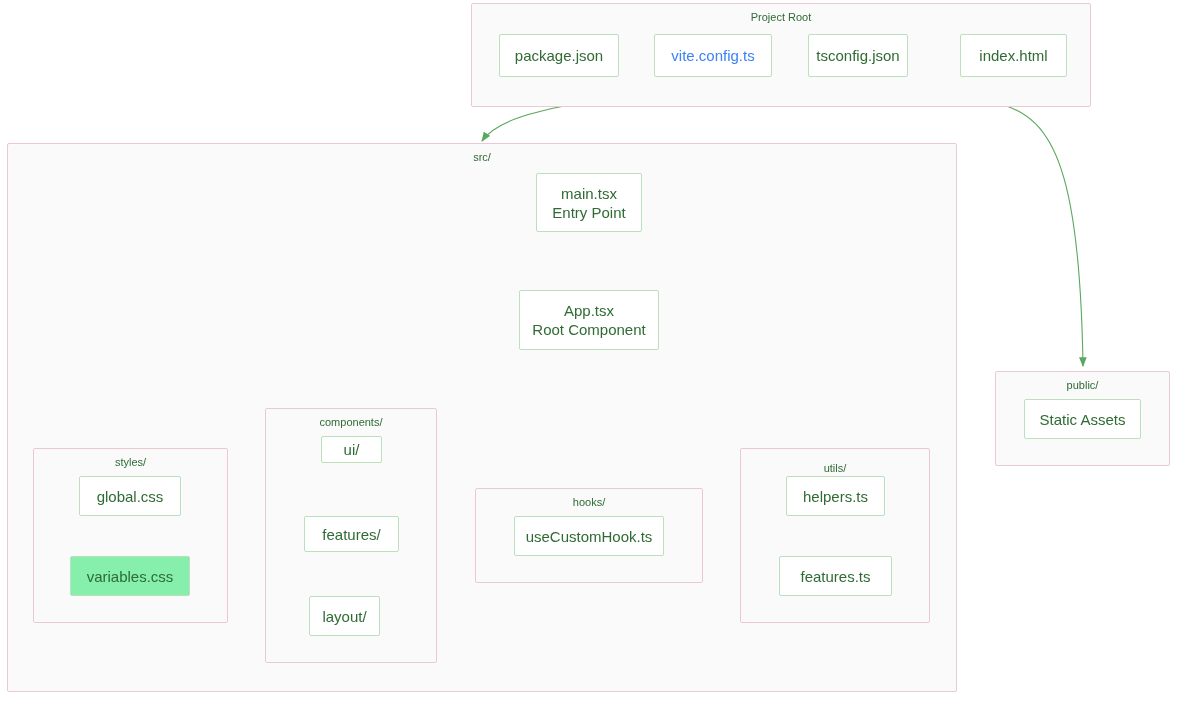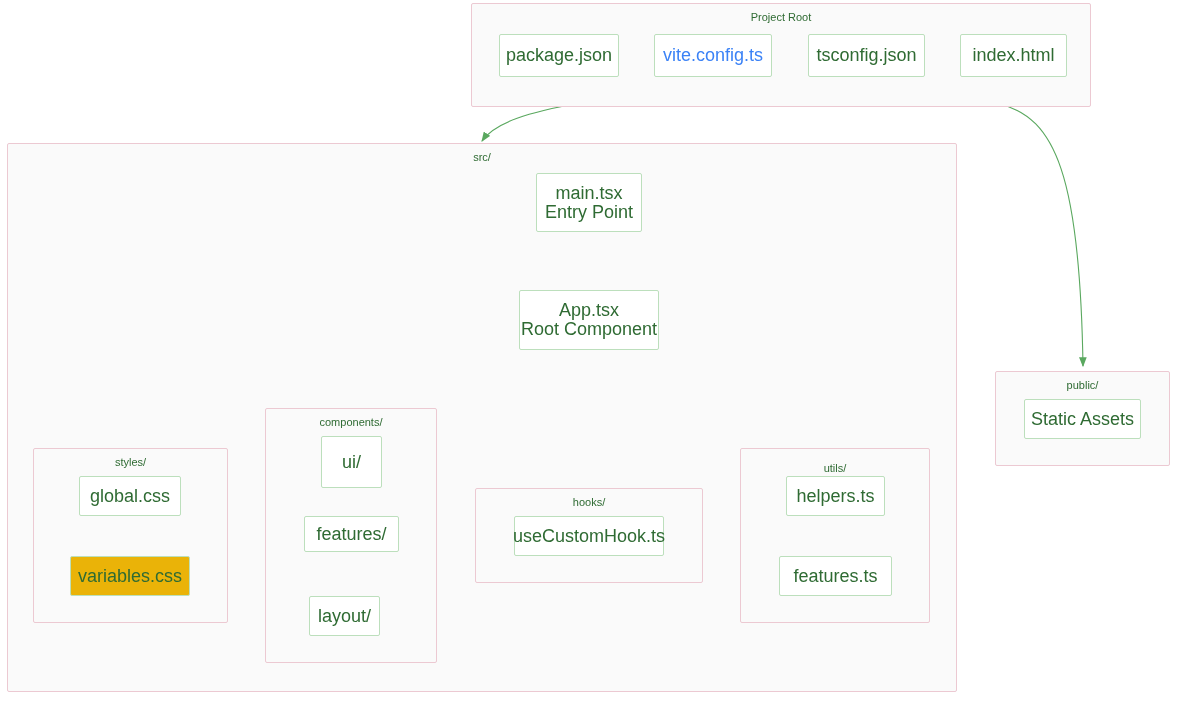--- a/index.html
+++ b/index.html
@@ -49,21 +49,21 @@
     position: absolute;
     background: #ffffff;
     border: 1px solid #bcdfbc;
     border-radius: 2px;
     box-sizing: border-box;
     display: flex;
     flex-direction: column;
     align-items: center;
     justify-content: center;
     color: #2f6b33;
-    font-size: 18px;
+    font-size: 15px;
     line-height: 19px;
     text-align: center;
     white-space: nowrap;
   }
   .node .l2 { display: block; }
 </style>
 </head>
 <body>
 
 <div id="canvas">
@@ -107,41 +107,41 @@
         <div class="cluster-label" style="color: rgb(47, 107, 51);">public/</div>
       </div>
     </div>
   <div id="node-layer">
       <div class="node" style="left: 499px; top: 34px; width: 120px; height: 43px; background: rgb(255, 255, 255); border-color: rgb(188, 223, 188); color: rgb(47, 107, 51);">
         <span>package.json</span>
       </div>
       <div class="node" style="left: 654px; top: 34px; width: 118px; height: 43px; background: rgb(255, 255, 255); border-color: rgb(188, 223, 188); color: #3b82f6;">
         <span>vite.config.ts</span>
       </div>
-      <div class="node" style="left: 808px; top: 34px; width: 117px; height: 43px; background: rgb(255, 255, 255); border-color: rgb(188, 223, 188); color: rgb(47, 107, 51);">
+      <div class="node" style="left: 808px; top: 34px; width: 100px; height: 43px; background: rgb(255, 255, 255); border-color: rgb(188, 223, 188); color: rgb(47, 107, 51);">
         <span>tsconfig.json</span>
       </div>
       <div class="node" style="left: 960px; top: 34px; width: 107px; height: 43px; background: rgb(255, 255, 255); border-color: rgb(188, 223, 188); color: rgb(47, 107, 51);">
         <span>index.html</span>
       </div>
       <div class="node" style="left: 536px; top: 173px; width: 106px; height: 59px; background: rgb(255, 255, 255); border-color: rgb(188, 223, 188); color: rgb(47, 107, 51);">
         <span>main.tsx</span>
         <span class="l2">Entry Point</span>
       </div>
       <div class="node" style="left: 519px; top: 290px; width: 140px; height: 60px; background: rgb(255, 255, 255); border-color: rgb(188, 223, 188); color: rgb(47, 107, 51);">
         <span>App.tsx</span>
         <span class="l2">Root Component</span>
       </div>
       <div class="node" style="left: 79px; top: 476px; width: 102px; height: 40px; background: rgb(255, 255, 255); border-color: rgb(188, 223, 188); color: rgb(47, 107, 51);">
         <span>global.css</span>
       </div>
-      <div class="node" style="left: 70px; top: 556px; width: 120px; height: 40px; background: #eab308; border-color: rgb(188, 223, 188); color: rgb(47, 107, 51);">
+      <div class="node" style="left: 70px; top: 556px; width: 120px; height: 40px; background: #86efac; border-color: rgb(188, 223, 188); color: rgb(47, 107, 51);">
         <span>variables.css</span>
       </div>
-      <div class="node" style="left: 321px; top: 436px; width: 61px; height: 52px; background: rgb(255, 255, 255); border-color: rgb(188, 223, 188); color: rgb(47, 107, 51);">
+      <div class="node" style="left: 321px; top: 436px; width: 61px; height: 27px; background: rgb(255, 255, 255); border-color: rgb(188, 223, 188); color: rgb(47, 107, 51);">
         <span>ui/</span>
       </div>
       <div class="node" style="left: 304px; top: 516px; width: 95px; height: 36px; background: rgb(255, 255, 255); border-color: rgb(188, 223, 188); color: rgb(47, 107, 51);">
         <span>features/</span>
       </div>
       <div class="node" style="left: 309px; top: 596px; width: 71px; height: 40px; background: rgb(255, 255, 255); border-color: rgb(188, 223, 188); color: rgb(47, 107, 51);">
         <span>layout/</span>
       </div>
       <div class="node" style="left: 514px; top: 516px; width: 150px; height: 40px; background: rgb(255, 255, 255); border-color: rgb(188, 223, 188); color: rgb(47, 107, 51);">
         <span>useCustomHook.ts</span>

